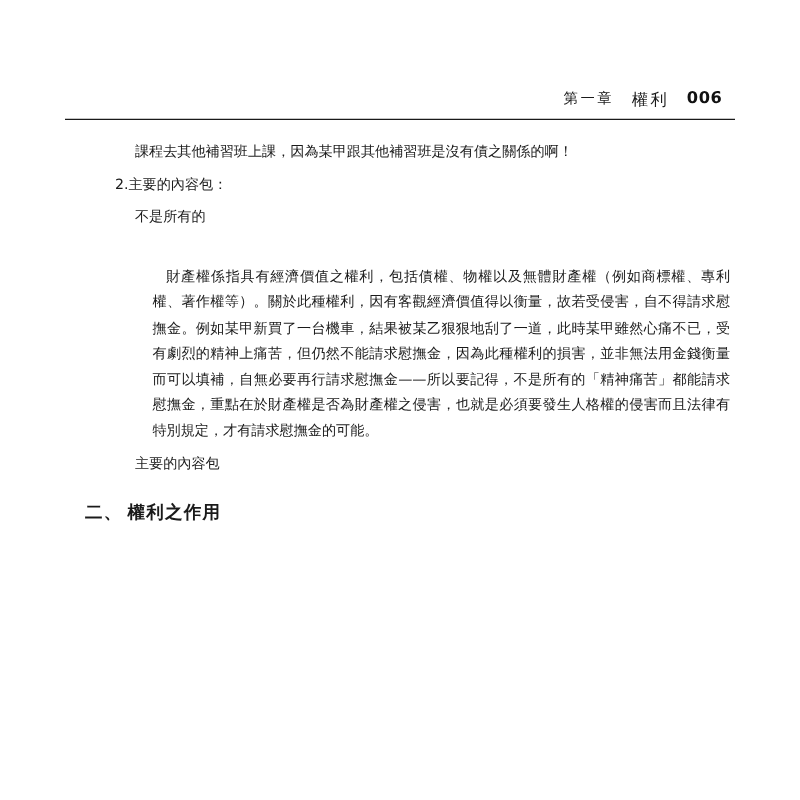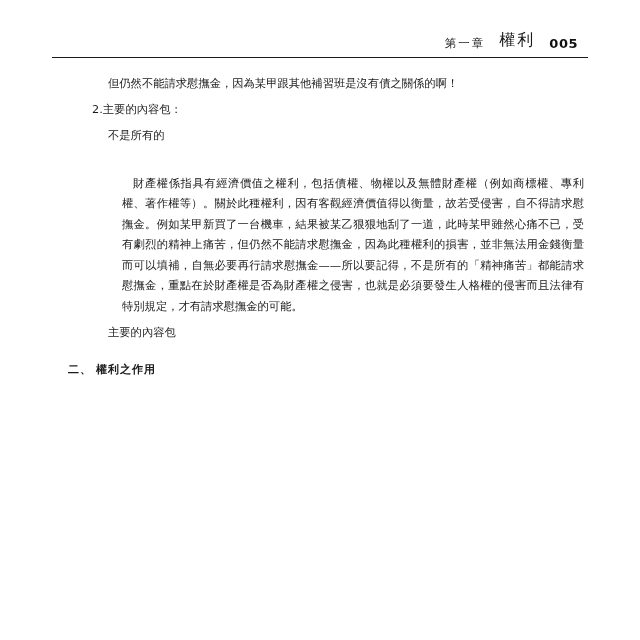--- a/index.html
+++ b/index.html
@@ -19,34 +19,35 @@
     width: 640px;
     height: 640px;
     box-sizing: border-box;
     padding: 30px 52px 20px 52px;
   }
 
   
   .header {
     display: flex;
     justify-content: flex-end;
-    align-items: flex-end;
+    align-items: flex-start;
     gap: 14px;
     padding-right: 10px;
     padding-bottom: 6px;
     border-bottom: 1.6px solid #1a1a1a;
     margin-bottom: 16px;
+    margin-top: 41px;
   }
   .header .chapter {
     font-size: 11.5px;
     letter-spacing: 2px;
     color: #1a1a1a;
   }
   .header .chapter-title {
-    font-size: 16px;
+    font-size: 13px;
     letter-spacing: 2px;
     color: #1a1a1a;
   }
   .header .folio {
     font-size: 13px;
     font-weight: bold;
     letter-spacing: 0.5px;
     color: #111;
   }
 
@@ -86,47 +87,47 @@
     text-indent: 0;
     margin-top: 27px;
   }
   .indent1 {
     text-indent: 11px;
   }
 
   .section-head {
     margin-top: 16px;
     margin-left: 16px;
-    font-size: 11px;
+    font-size: 14px;
     font-weight: bold;
     letter-spacing: 1px;
   }
   .section-head .sec-num {
     margin-right: 4px;
   }
   .section-body {
     margin-left: 40px;
     margin-right: 4px;
     margin-top: 6px;
   }
 </style>
 </head>
 <body>
 
 <div class="page">
 
   <div class="header">
     <span class="chapter">第一章</span>
     <span class="chapter-title">權利</span>
-    <span class="folio">005</span>
+    <span class="folio">006</span>
   </div>
 
   <div class="body">
 
-    <p class="cont">但仍然不能請求慰撫金，因為某甲跟其他補習班是沒有債之關係的啊！</p>
+    <p class="cont">課程去其他補習班上課，因為某甲跟其他補習班是沒有債之關係的啊！</p>
 
     <p class="list-item">
       <span class="num">2.</span><span>主要的內容包：</span>
     </p>
 
     <p class="sub-label">不是所有的</p>
     <p class="sub-body indent1">財產權係指具有經濟價值之權利，包括債權、物權以及無體財產權（例如商標權、專利權、著作權等）。關於此種權利，因有客觀經濟價值得以衡量，故若受侵害，自不得請求慰撫金。例如某甲新買了一台機車，結果被某乙狠狠地刮了一道，此時某甲雖然心痛不已，受有劇烈的精神上痛苦，但仍然不能請求慰撫金，因為此種權利的損害，並非無法用金錢衡量而可以填補，自無必要再行請求慰撫金——所以要記得，不是所有的「精神痛苦」都能請求慰撫金，重點在於財產權是否為財產權之侵害，也就是必須要發生人格權的侵害而且法律有特別規定，才有請求慰撫金的可能。</p>
 
     <p class="sub-label">主要的內容包</p>
 

